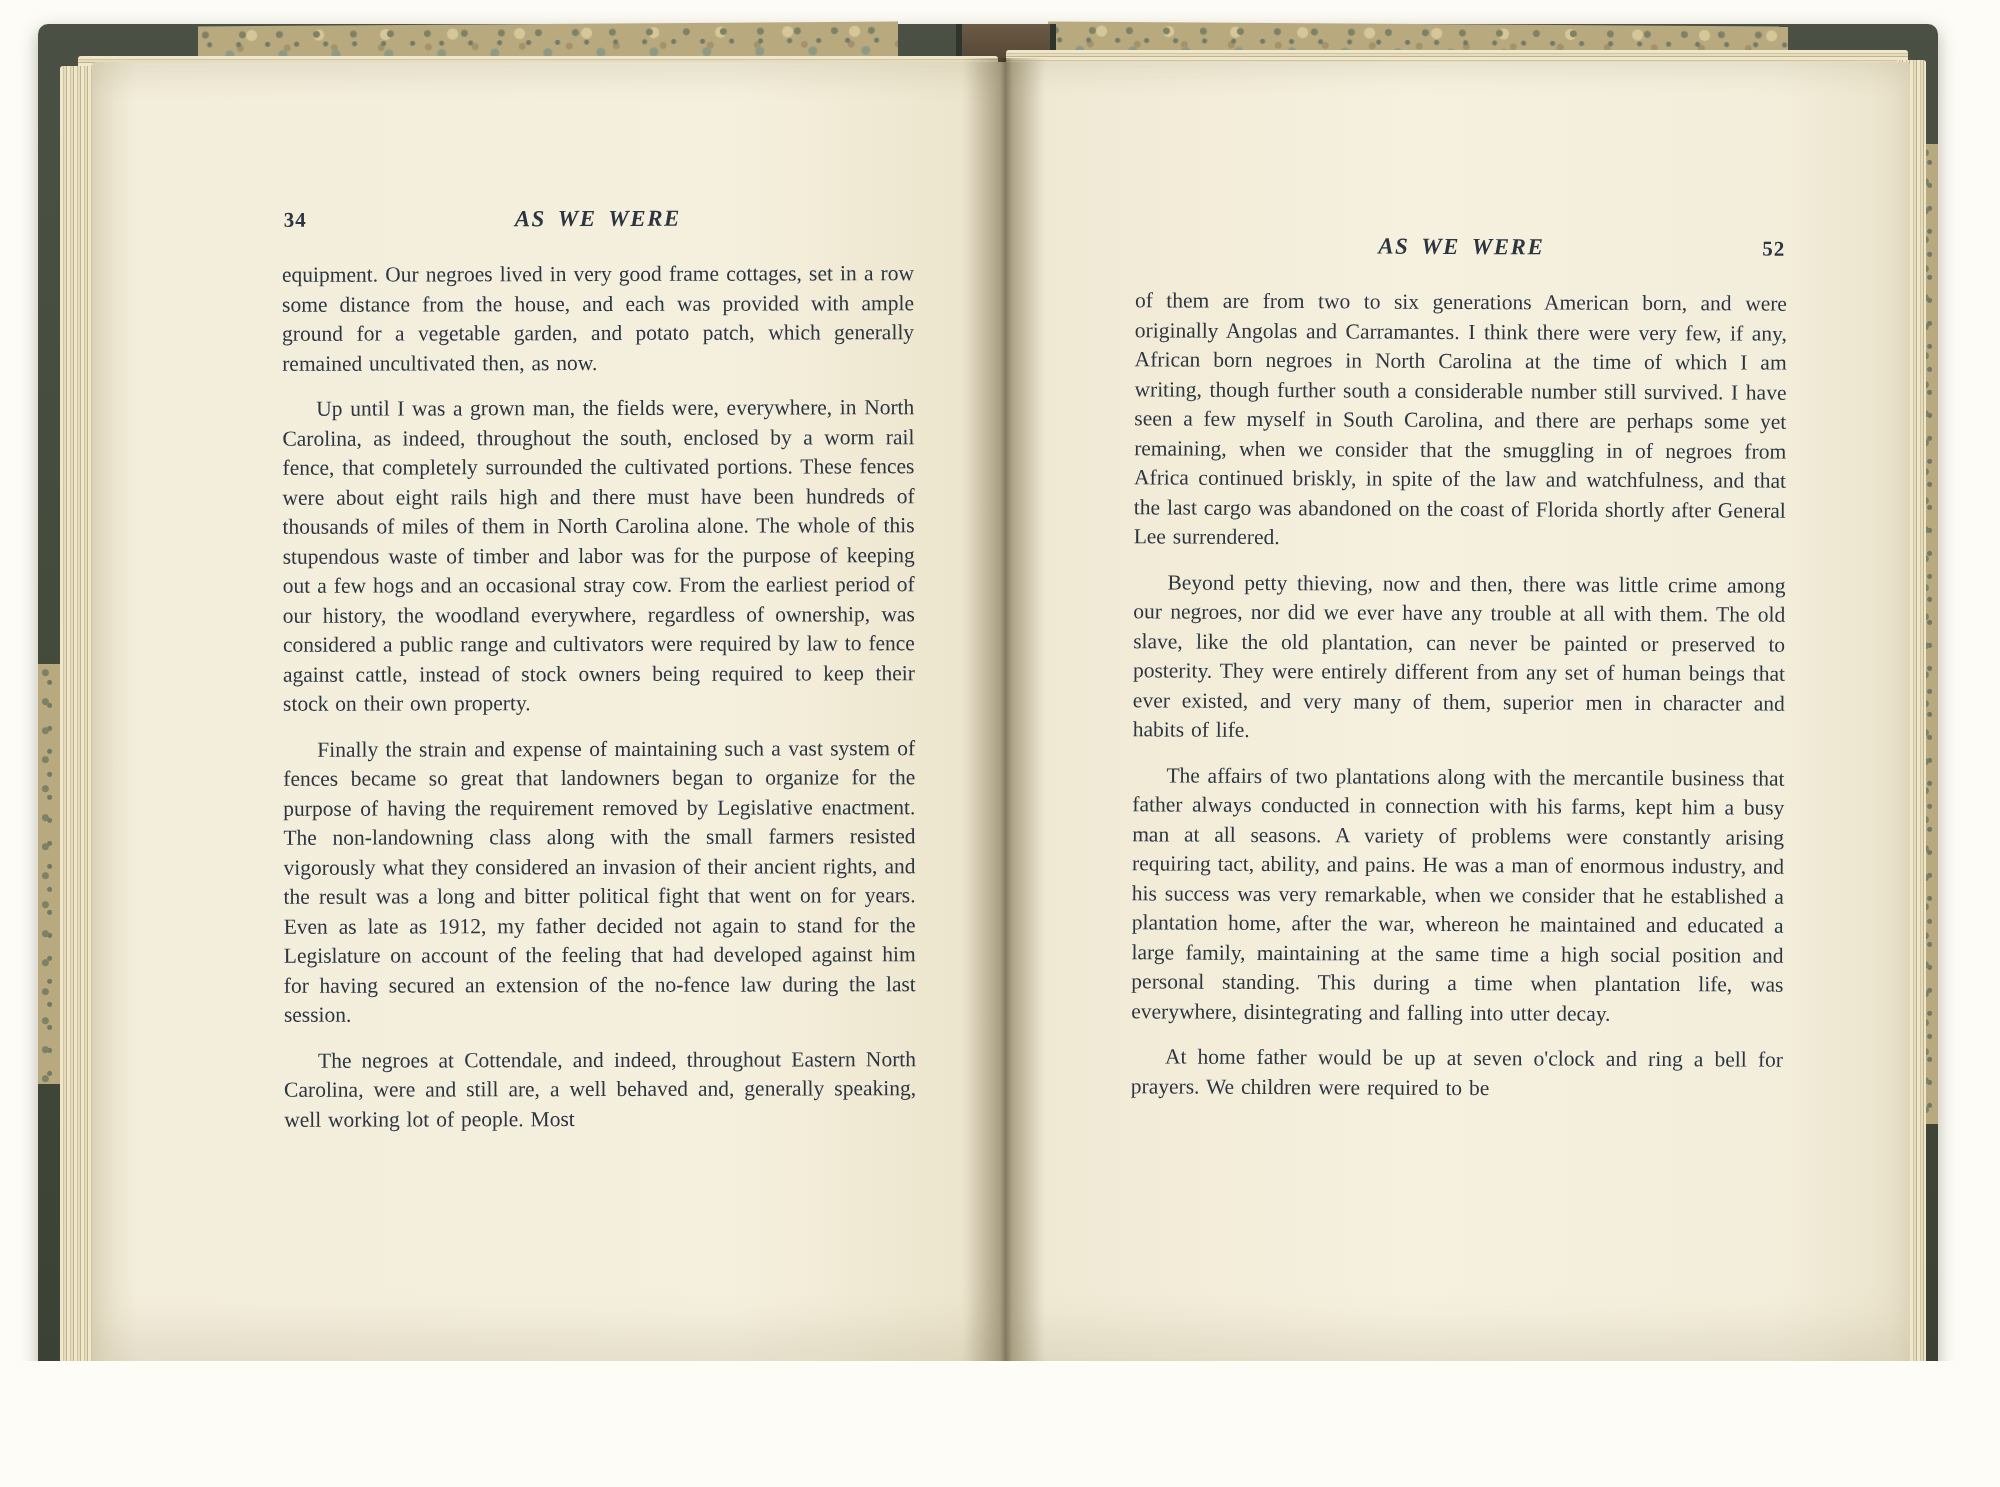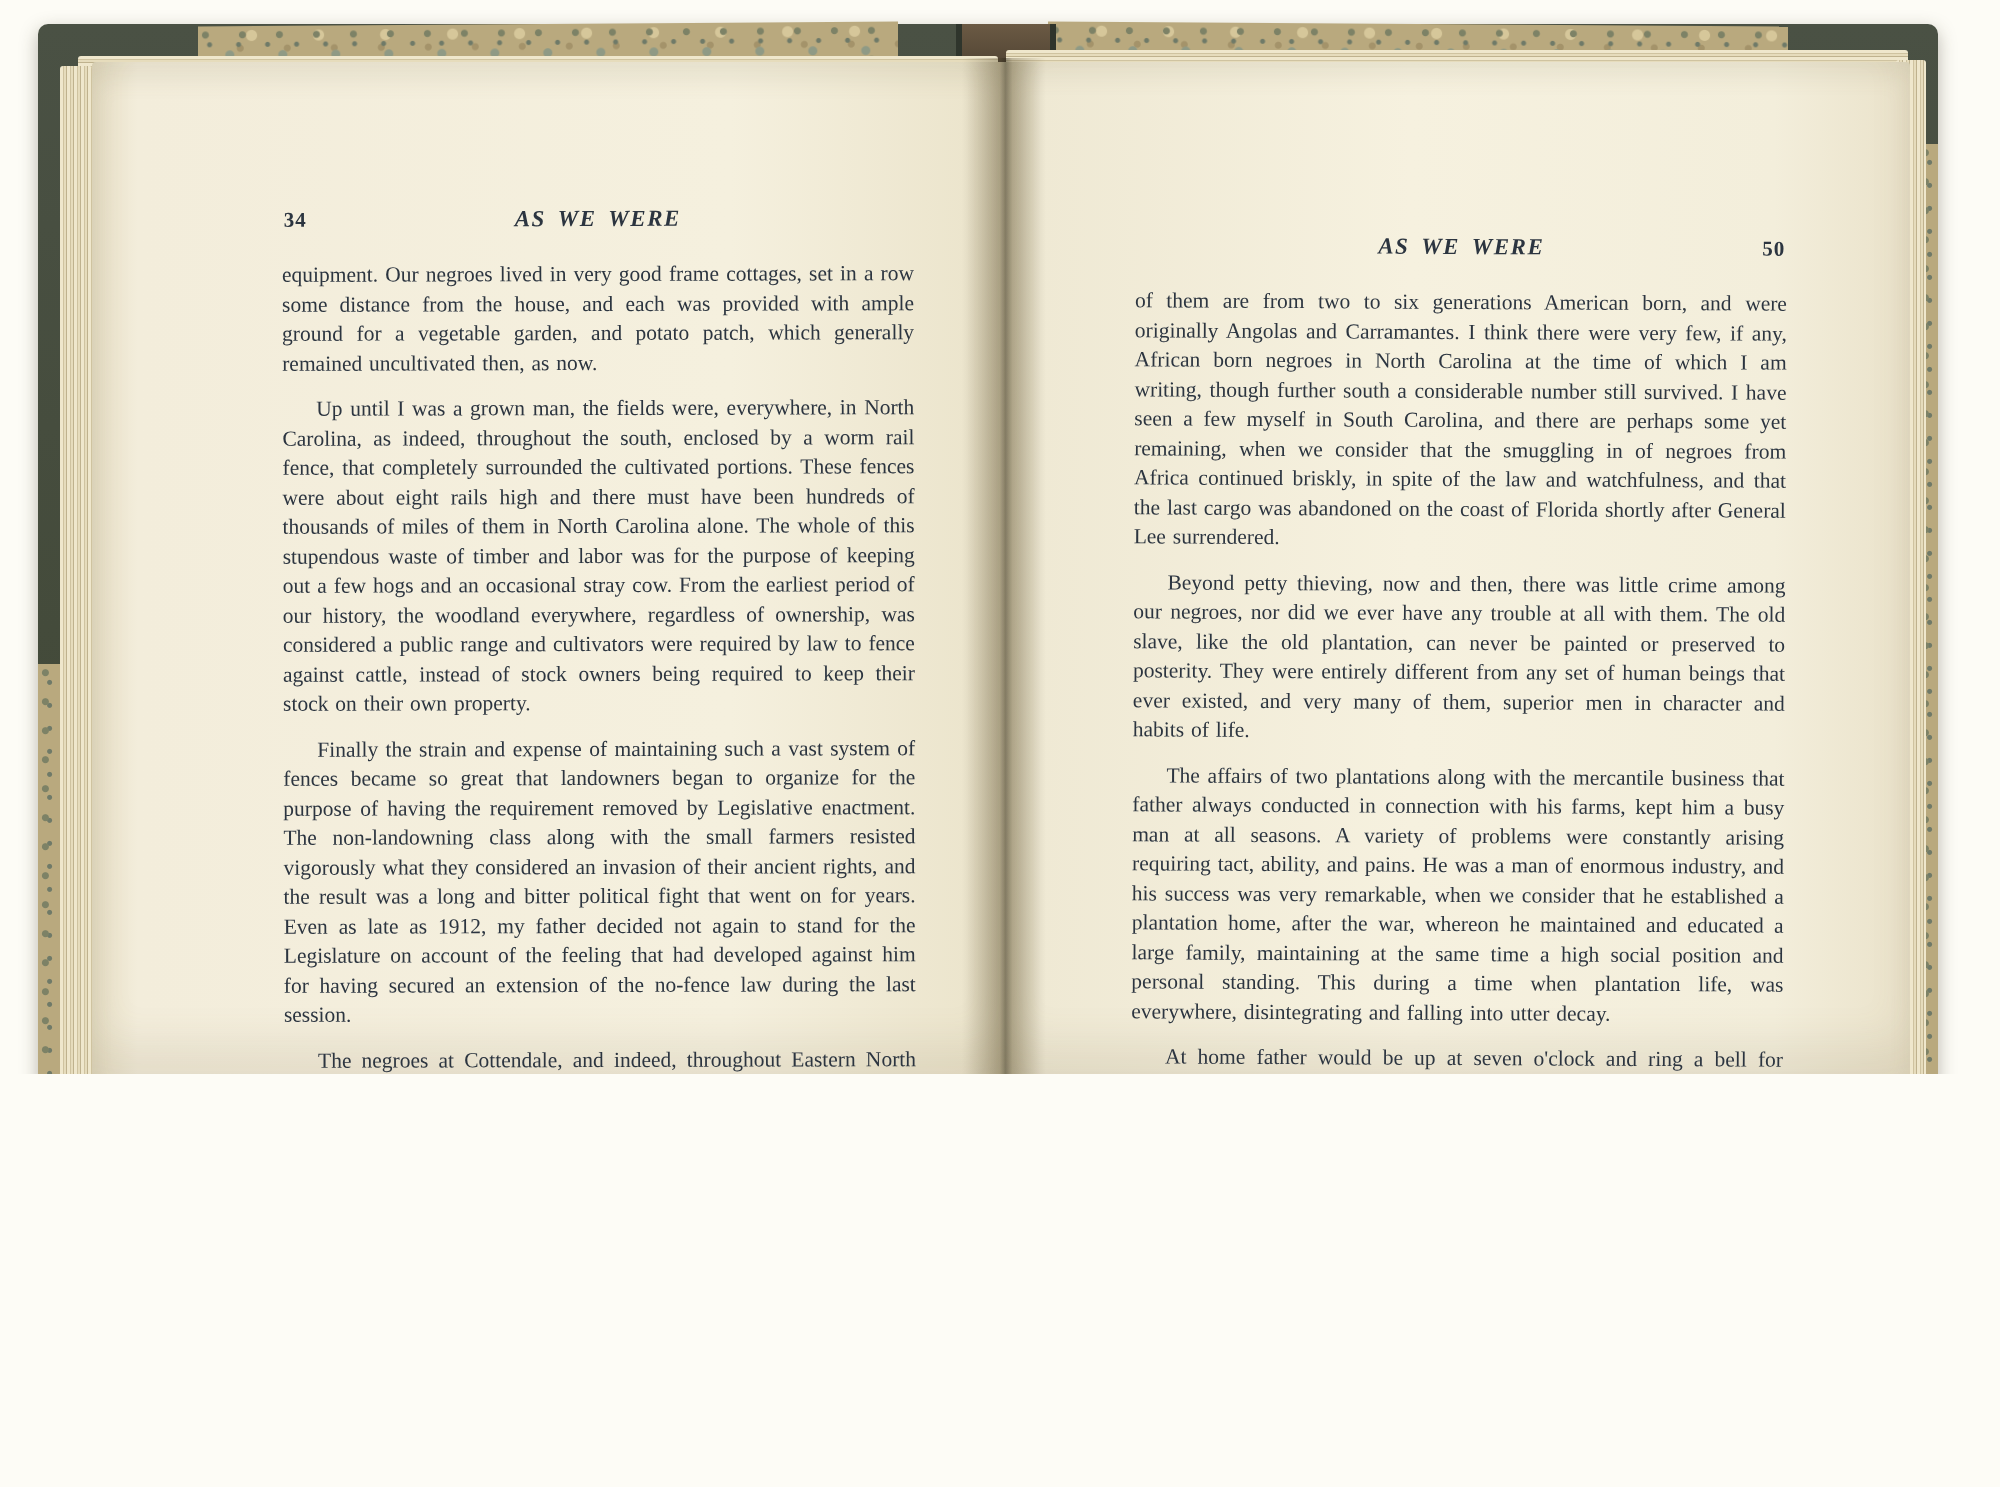--- a/index.html
+++ b/index.html
@@ -1,21 +1,21 @@
 <!DOCTYPE html>
 <html><head>
 <meta charset="utf-8">
 <style>
   html, body { margin: 0; padding: 0; }
   body { background: #fdfcf6; font-family: "Liberation Serif", "DejaVu Serif", serif; }
 
   .photo {
     position: relative;
     width: 2000px;
-    height: 1074px;
+    height: 1361px;
     overflow: hidden;
     background: #fdfcf6;
   }
 
   
   .cover {
     position: absolute;
     left: 38px; top: 24px;
     width: 1900px; height: 1463px;
     background: linear-gradient(180deg, #4a5144 0%, #424938 55%, #3a4135 100%);
@@ -157,21 +157,21 @@
       <p class="cont">equipment. Our negroes lived in very good frame cottages, set in a row some distance from the house, and each was provided with ample ground for a vegetable garden, and potato patch, which generally remained uncultivated then, as now.</p>
       <p>Up until I was a grown man, the fields were, everywhere, in North Carolina, as indeed, throughout the south, enclosed by a worm rail fence, that completely surrounded the cultivated portions. These fences were about eight rails high and there must have been hundreds of thousands of miles of them in North Carolina alone. The whole of this stupendous waste of timber and labor was for the purpose of keeping out a few hogs and an occasional stray cow. From the earliest period of our history, the woodland everywhere, regardless of ownership, was considered a public range and cultivators were required by law to fence against cattle, instead of stock owners being required to keep their stock on their own property.</p>
       <p>Finally the strain and expense of maintaining such a vast system of fences became so great that landowners began to organize for the purpose of having the requirement removed by Legislative enactment. The non-landowning class along with the small farmers resisted vigorously what they considered an invasion of their ancient rights, and the result was a long and bitter political fight that went on for years. Even as late as 1912, my father decided not again to stand for the Legislature on account of the feeling that had developed against him for having secured an extension of the no-fence law during the last session.</p>
       <p>The negroes at Cottendale, and indeed, throughout Eastern North Carolina, were and still are, a well behaved and, generally speaking, well working lot of people. Most</p>
     </div>
   </div>
 
   <div class="text-block right">
     <div class="running-head">
       <span class="title">AS WE WERE</span>
-      <span class="folio at-right">50</span>
+      <span class="folio at-right">52</span>
     </div>
     <div class="page-text">
       <p class="cont">of them are from two to six generations American born, and were originally Angolas and Carramantes. I think there were very few, if any, African born negroes in North Carolina at the time of which I am writing, though further south a considerable number still survived. I have seen a few myself in South Carolina, and there are perhaps some yet remaining, when we consider that the smuggling in of negroes from Africa continued briskly, in spite of the law and watchfulness, and that the last cargo was abandoned on the coast of Florida shortly after General Lee surrendered.</p>
       <p>Beyond petty thieving, now and then, there was little crime among our negroes, nor did we ever have any trouble at all with them. The old slave, like the old plantation, can never be painted or preserved to posterity. They were entirely different from any set of human beings that ever existed, and very many of them, superior men in character and habits of life.</p>
       <p>The affairs of two plantations along with the mercantile business that father always conducted in connection with his farms, kept him a busy man at all seasons. A variety of problems were constantly arising requiring tact, ability, and pains. He was a man of enormous industry, and his success was very remarkable, when we consider that he established a plantation home, after the war, whereon he maintained and educated a large family, maintaining at the same time a high social position and personal standing. This during a time when plantation life, was everywhere, disintegrating and falling into utter decay.</p>
       <p>At home father would be up at seven o'clock and ring a bell for prayers. We children were required to be</p>
     </div>
   </div>
 
 </div>

